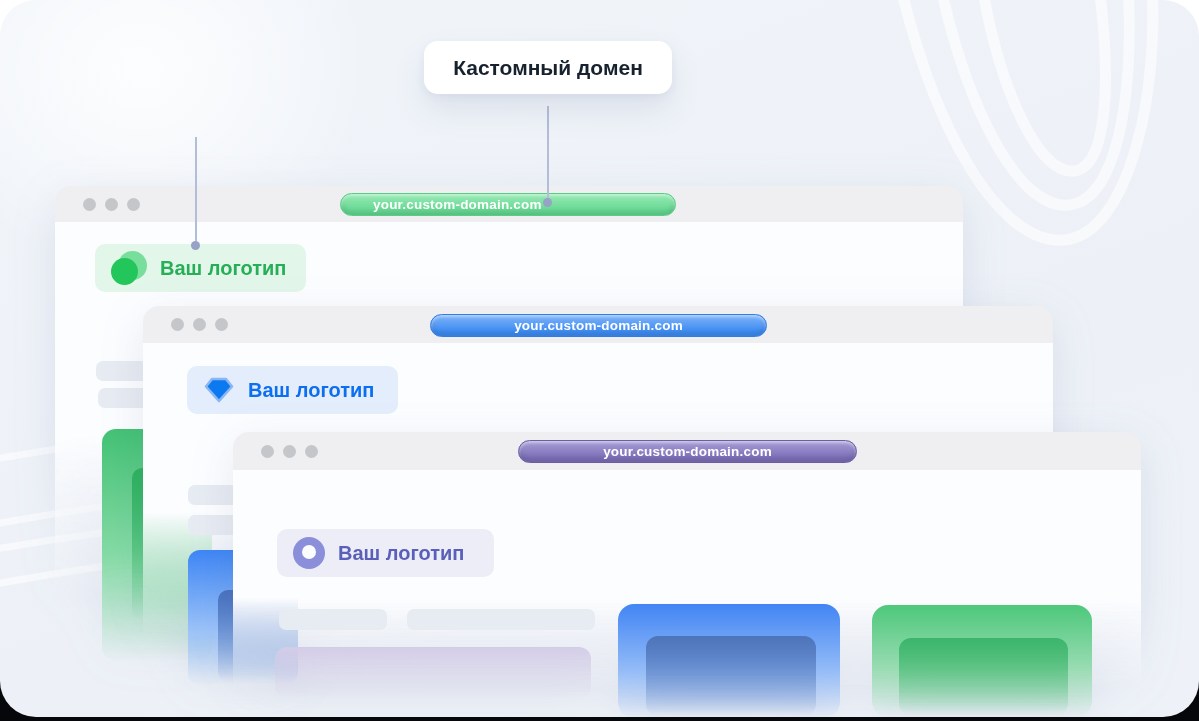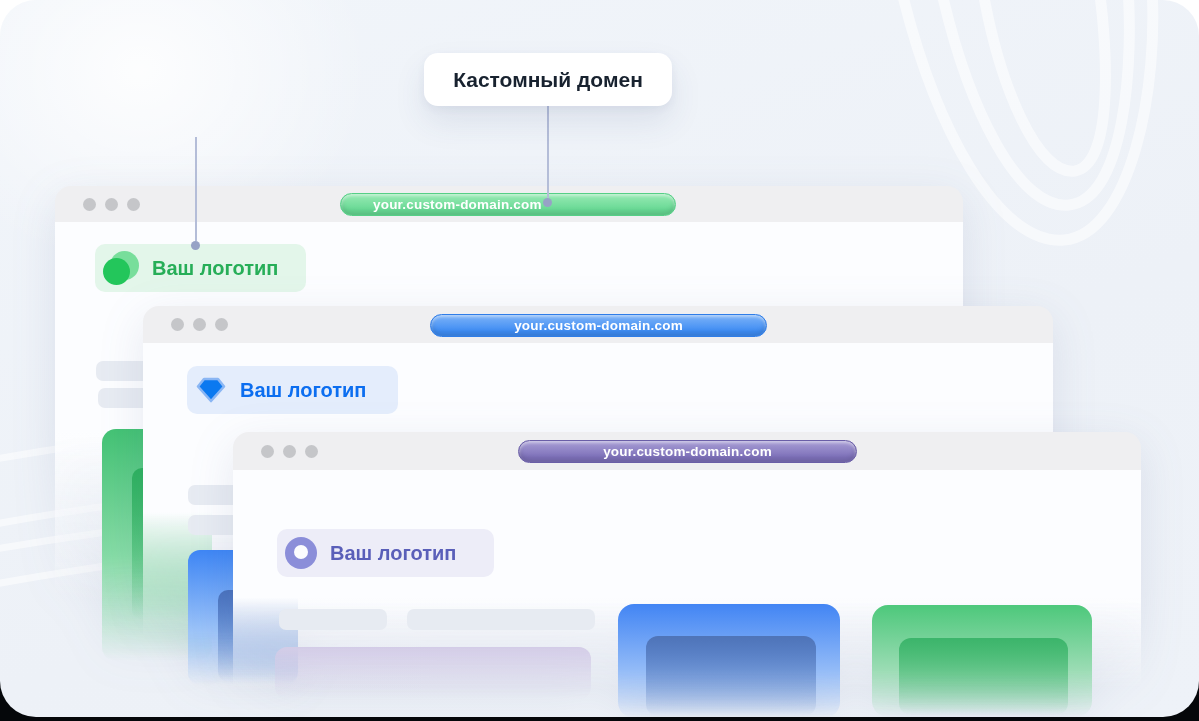--- a/index.html
+++ b/index.html
@@ -18,21 +18,21 @@
   .dots{display:flex;gap:9px;padding-left:28px;}
   .dot{width:13px;height:13px;border-radius:50%;background:#c5c6c9;}
   .pill{position:absolute;height:23px;border-radius:12px;color:#fff;font-size:13.5px;font-weight:bold;
         letter-spacing:.2px;display:flex;align-items:center;justify-content:center;
         background:linear-gradient(180deg,var(--pill-top),var(--pill-bottom) 78%);
         border:1px solid var(--pill-border);
         box-shadow:inset 0 2px 3px rgba(255,255,255,.45), inset 0 -3px 5px rgba(0,0,0,.14);}
   .pill.left{justify-content:flex-start;padding-left:32px;}
   .body{position:absolute;left:0;right:0;bottom:0;}
   .badge{position:absolute;border-radius:10px;background:var(--logo-bg);display:flex;align-items:center;
-         padding-left:8px;height:48px;color:var(--accent);font-size:20px;font-weight:bold;}
+         padding-left:16px;height:48px;color:var(--accent);font-size:20px;font-weight:bold;}
   .badge .txt{margin-left:13px;}
   .sk{position:absolute;background:#e7ebf2;border-radius:7px;}
   
   .win-green{left:55px;top:186px;width:908px;height:440px;z-index:1;}
   .win-green .chrome{height:36px;}
   .win-green .body{top:36px;background:linear-gradient(180deg,rgba(252,253,255,1) 0%,rgba(252,253,255,1) 52%,rgba(252,253,255,0) 94%);}
   .win-green .pill{left:285px;top:7px;width:336px;}
   .win-green .badge{left:40px;top:22px;width:211px;}
   .mark-circles{position:relative;width:36px;height:34px;}
   .mark-circles i{position:absolute;border-radius:50%;display:block;}
@@ -70,21 +70,21 @@
          background:linear-gradient(180deg,var(--card-blue-inner) 0%,rgba(79,116,184,0) 100%);}
   .pcard-green{left:639px;top:135px;width:220px;height:112px;border-radius:16px;
          background:linear-gradient(180deg,var(--card-green-top) 0%,#9bdcb4 58%,rgba(183,230,201,0) 100%);}
   .pcard-green .inner{left:27px;top:33px;width:169px;height:77px;border-radius:12px;
          background:linear-gradient(180deg,var(--card-green-inner) 0%,rgba(60,181,107,0) 100%);}
   
   .callout{position:absolute;background:#fff;border-radius:14px;display:flex;align-items:center;justify-content:center;
            font-size:21px;font-weight:bold;color:#18222f;z-index:6;
            box-shadow:0 16px 32px rgba(50,70,120,.10),0 3px 8px rgba(50,70,120,.06);}
   .co-logo{left:65px;top:85px;width:262px;height:52px;}
-  .co-domain{left:424px;top:53px;width:248px;height:53px;}
+  .co-domain{left:424px;top:41px;width:248px;height:53px;}
   .connector{position:absolute;width:2px;background:#b4bdd8;z-index:5;}
   .cn-logo{left:195px;top:137px;height:104px;}
   .cn-domain{left:547px;top:106px;height:93px;}
   .cdot{position:absolute;width:9px;height:9px;border-radius:50%;background:#97a2c6;z-index:6;}
   .cd-logo{left:191px;top:241px;}
   .cd-domain{left:543px;top:198px;}
 </style>
 </head>
 <body>
 

